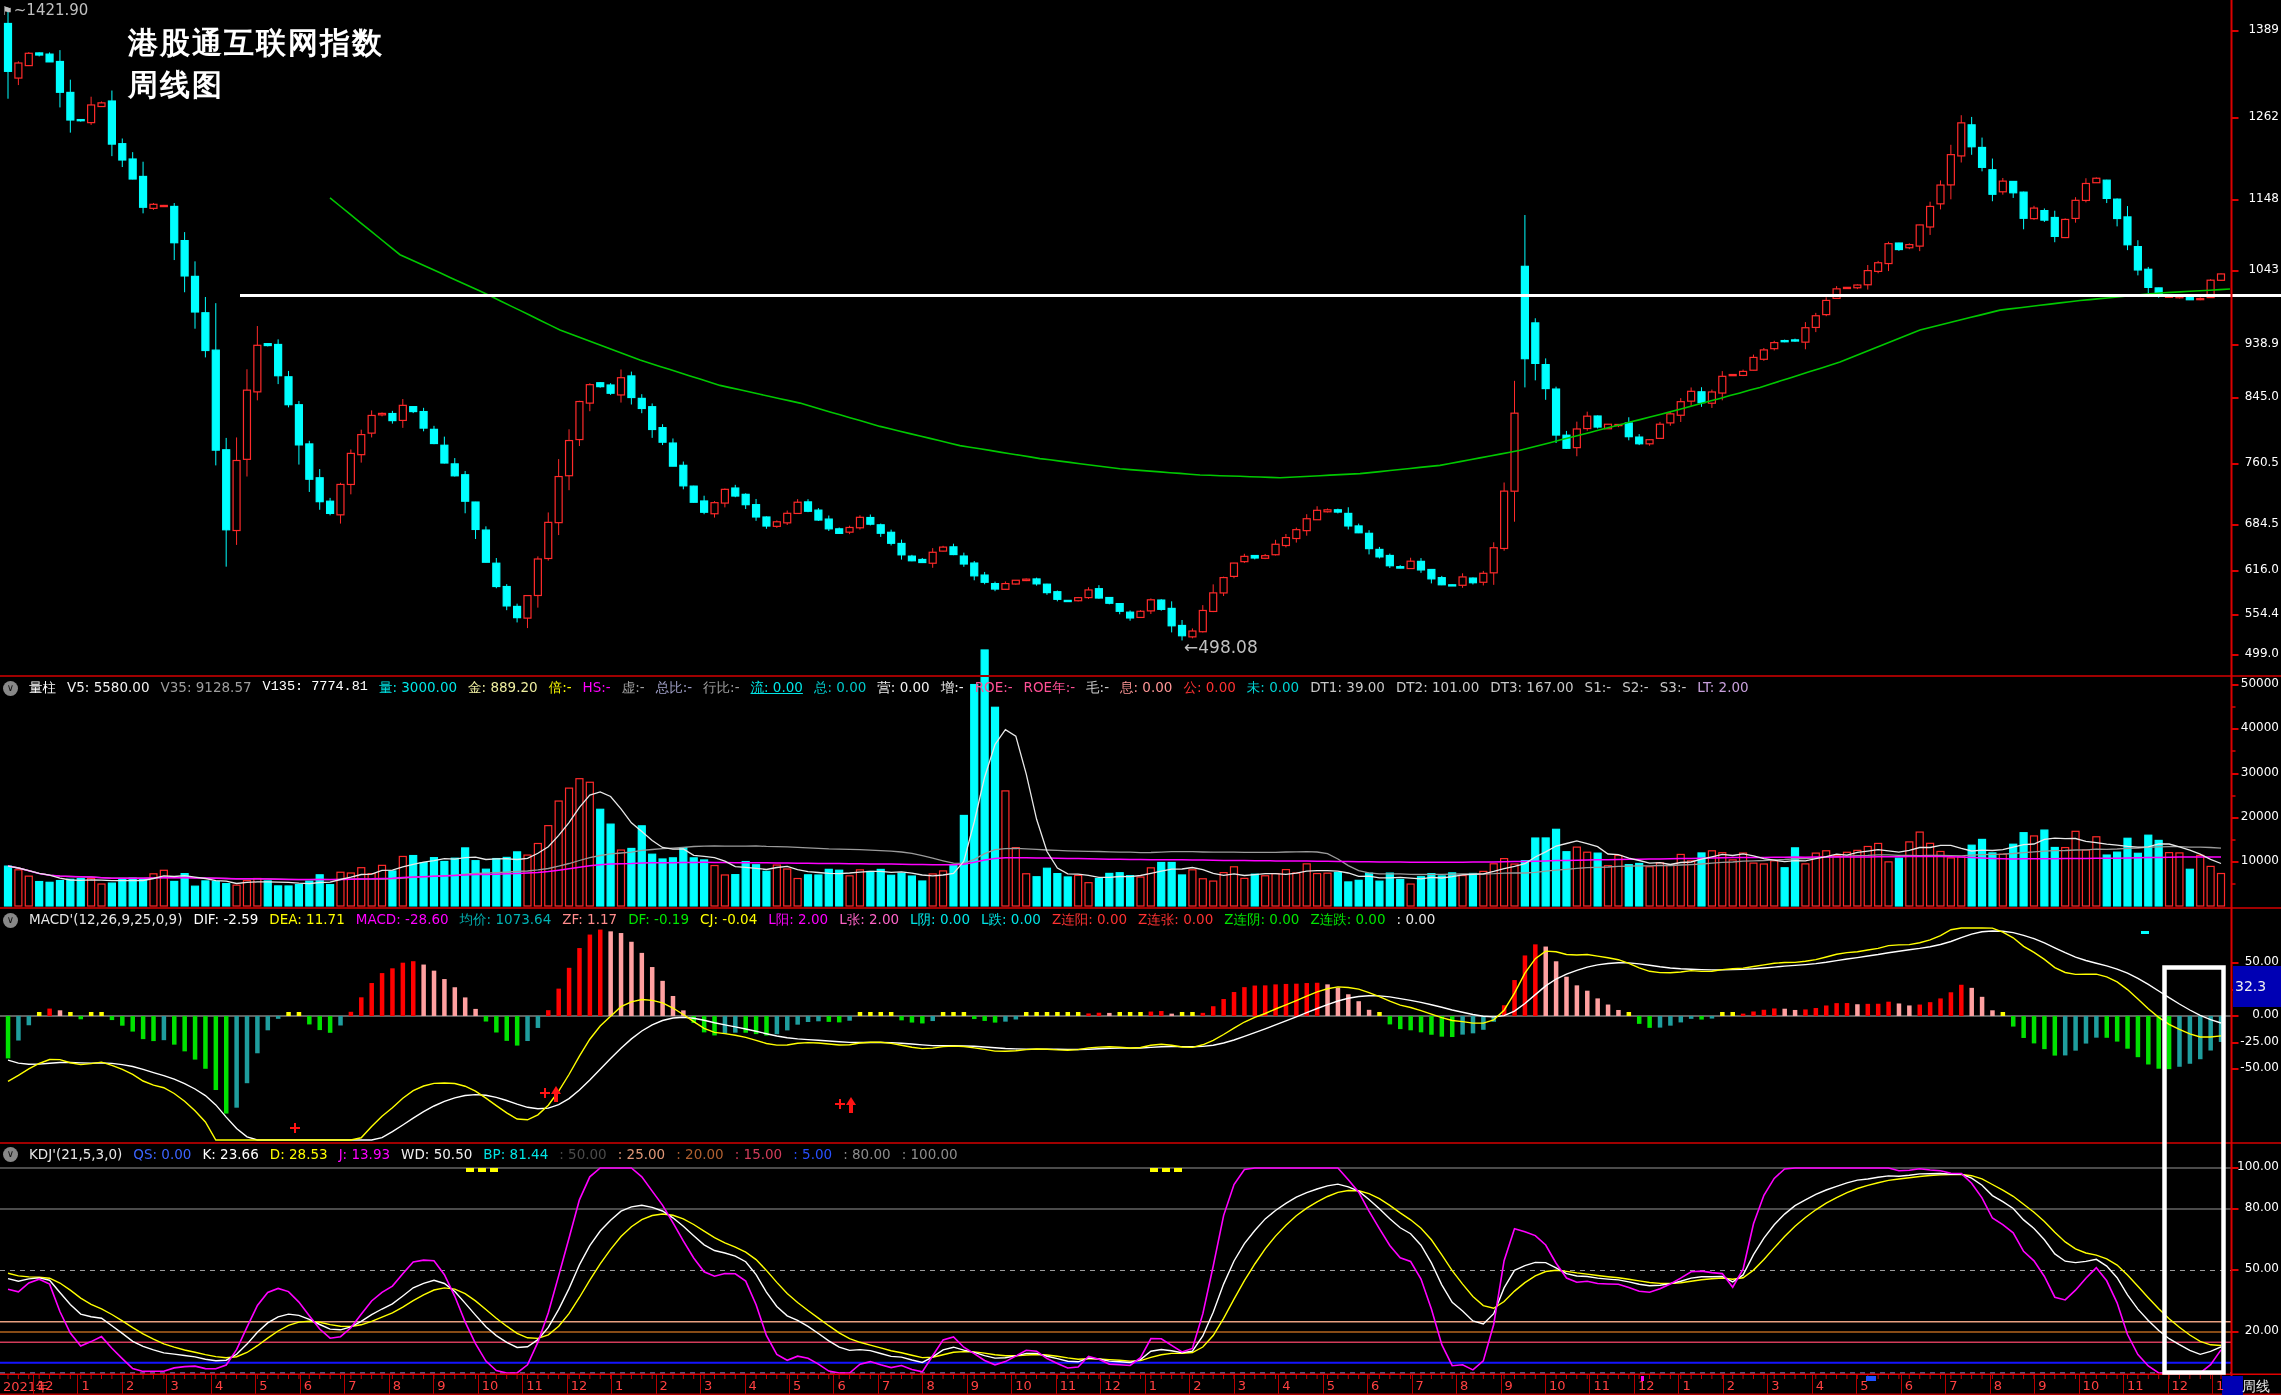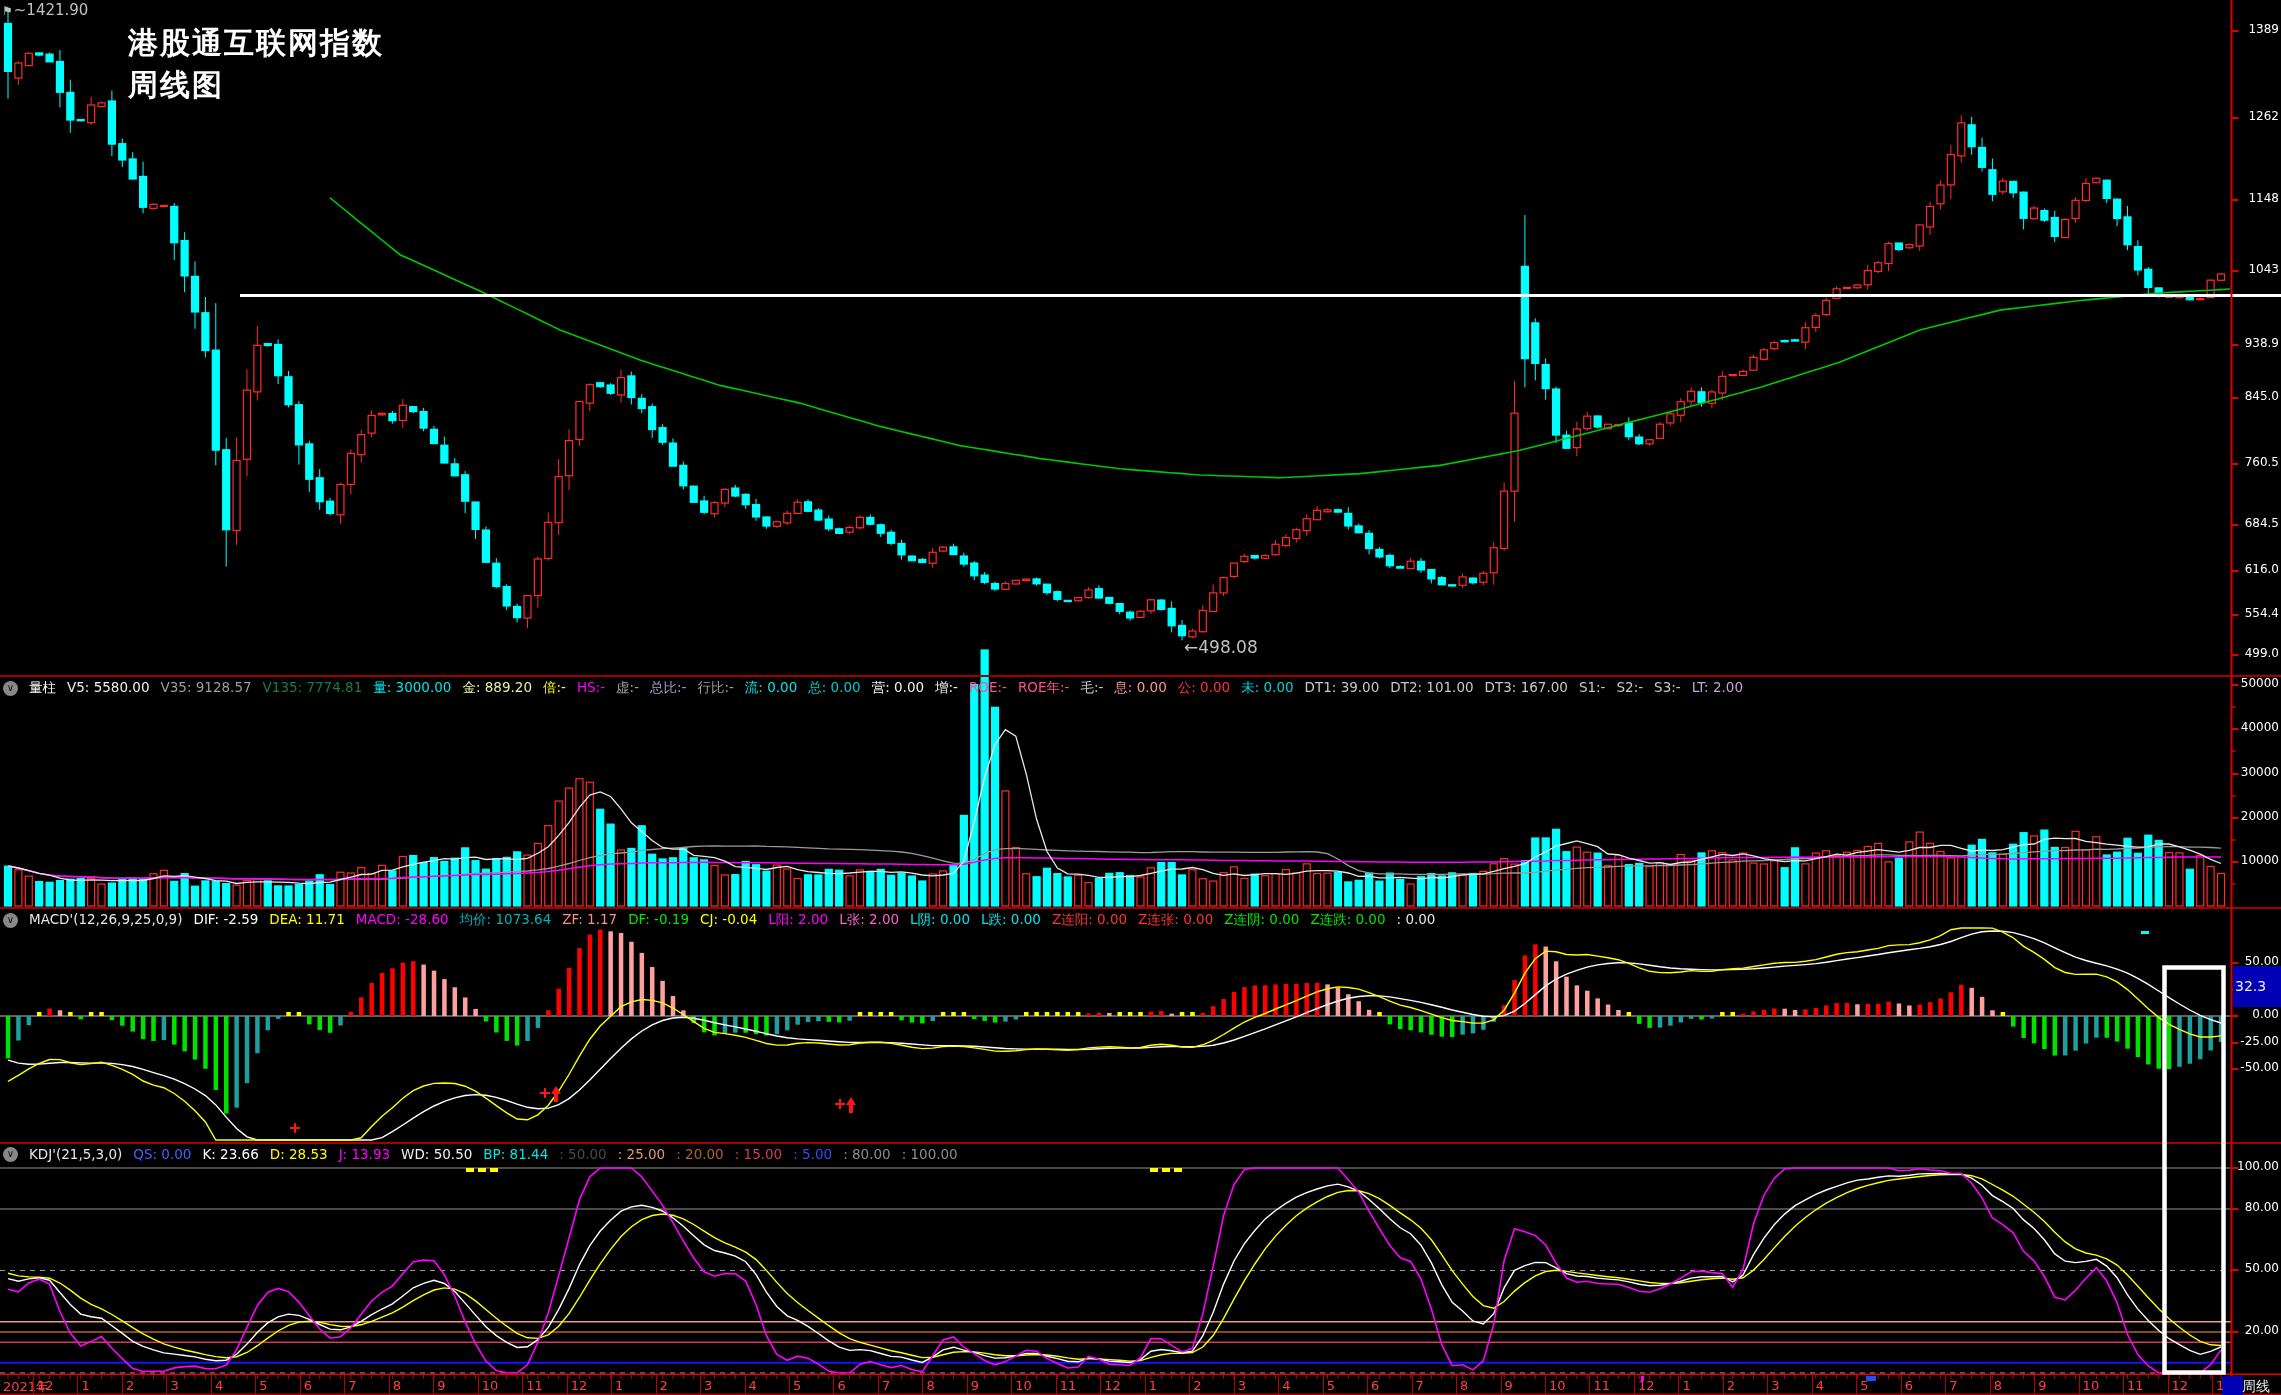--- a/index.html
+++ b/index.html
@@ -1209,29 +1209,29 @@
   <div class="hmark"><span class="flag">⚑</span><span>~1421.90</span></div>
 
   <div class="lmark">←498.08</div>
 
   <div class="phead" id="vol-head">
     <span class="cicon">∨</span>
     <span style="display:flex;gap:11px;">
         <span style="color: rgb(255, 255, 255);">量柱</span>
         <span style="color: rgb(240, 240, 240);">V5: 5580.00</span>
         <span style="color: rgb(158, 158, 158);">V35: 9128.57</span>
-        <span style="color: #15803d;">V135: 7774.81</span>
+        <span style="color: #ffffff; font-family: Liberation Mono, monospace;">V135: 7774.81</span>
         <span style="color: rgb(0, 230, 230);">量: 3000.00</span>
         <span style="color: rgb(238, 238, 160);">金: 889.20</span>
         <span style="color: rgb(255, 255, 0);">倍:-</span>
         <span style="color: rgb(255, 0, 255);">HS:-</span>
         <span style="color: rgb(160, 160, 160);">虚:-</span>
         <span style="color: rgb(160, 160, 200);">总比:-</span>
         <span style="color: rgb(160, 160, 160);">行比:-</span>
-        <span style="color: rgb(0, 230, 230);">流: 0.00</span>
+        <span style="color: rgb(0, 230, 230); text-decoration: underline;">流: 0.00</span>
         <span style="color: rgb(0, 200, 200);">总: 0.00</span>
         <span style="color: rgb(240, 240, 240);">营: 0.00</span>
         <span style="color: rgb(240, 240, 240);">增:-</span>
         <span style="color: rgb(255, 80, 150);">ROE:-</span>
         <span style="color: rgb(255, 80, 150);">ROE年:-</span>
         <span style="color: rgb(200, 200, 200);">毛:-</span>
         <span style="color: rgb(255, 150, 150);">息: 0.00</span>
         <span style="color: rgb(255, 50, 50);">公: 0.00</span>
         <span style="color: rgb(0, 210, 210);">未: 0.00</span>
         <span style="color: rgb(200, 200, 200);">DT1: 39.00</span>

